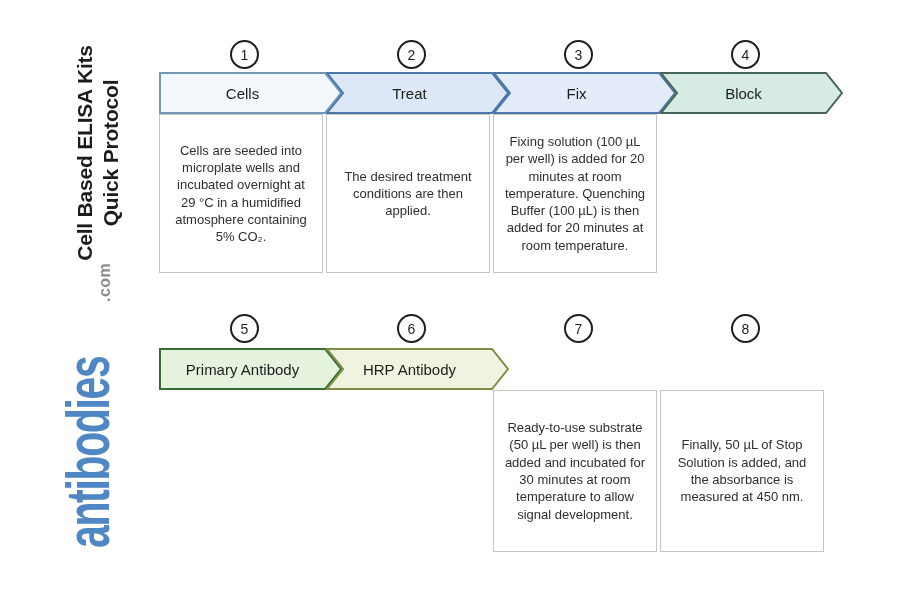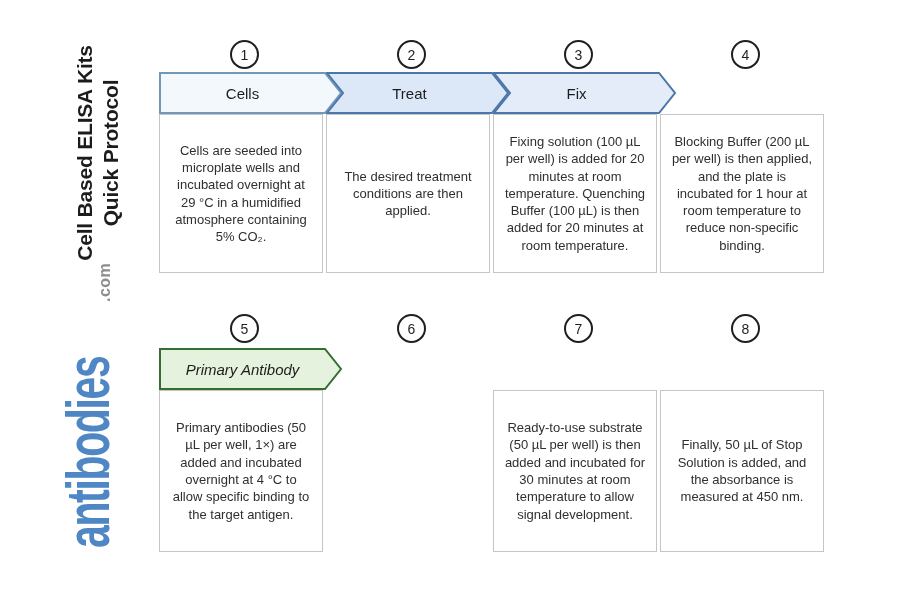--- a/index.html
+++ b/index.html
@@ -32,21 +32,21 @@
   .row2{top:314px;}
   .s0{left:159px;} .s1{left:326px;} .s2{left:493px;} .s3{left:660px;}
   .step-circle{
     position:absolute;left:71px;top:0;width:25px;height:25px;border-radius:50%;
     border:2px solid #1f1f1f;background:#ffffff;
     display:flex;align-items:center;justify-content:center;
     font-size:14px;color:#1f1f1f;
   }
   .step-arrow{position:absolute;left:0;width:184px;height:38px;}
   .row1 .step-arrow{top:32px;}
-  .row2 .step-arrow{top:34px;font-style:italic;}
+  .row2 .step-arrow{top:34px;}
   .step-arrow svg{position:absolute;left:0;top:0;width:184px;height:42px;display:block;}
   .arrow-label{
     position:absolute;left:0;top:0;width:167px;height:42px;
     display:flex;align-items:center;justify-content:center;
     font-size:15px;color:#1d1d1d;
   }
   .step-box{
     position:absolute;left:0;width:164px;box-sizing:border-box;
     background:#ffffff;border:1.5px solid #c5c5c5;
     display:flex;align-items:center;justify-content:center;
@@ -115,43 +115,49 @@
     </div>
     <div class="step-box">
       <p class="step-desc">Fixing solution (100 µL per well) is added for 20 minutes at room temperature. Quenching Buffer (100 µL) is then added for 20 minutes at room temperature.</p>
     </div>
   </div>
 
   <div class="step row1 s3">
     <div class="step-circle">
       <span>4</span>
     </div>
-    <div class="step-box">
-      <p class="step-desc">Blocking Buffer (200 µL per well) is then applied, and the plate is incubated for 1 hour at room temperature to reduce non-specific binding.</p>
+    <div class="step-arrow">
+      <svg viewBox="0 0 184 42" preserveAspectRatio="none">
+        <path d="M1,1 L166,1 L182,21 L166,41 L1,41 L17,21 Z" stroke-width="2" fill="#d6ece3" stroke="#47645a"></path>
+      </svg>
+      <span class="arrow-label">Block</span>
     </div>
   </div>
 
   <div class="step row2 s0">
     <div class="step-circle">
       <span>5</span>
     </div>
     <div class="step-arrow">
       <svg viewBox="0 0 184 42" preserveAspectRatio="none">
         <path d="M1,1 L166,1 L182,21 L166,41 L1,41 Z" stroke-width="2" fill="#e5f2dd" stroke="#366d33"></path>
       </svg>
       <span class="arrow-label">Primary Antibody</span>
     </div>
-    <div class="step-box">
-      <p class="step-desc">Primary antibodies (50 µL per well, 1×) are added and incubated overnight at 4 °C to allow specific binding to the target antigen.</p>
-    </div>
   </div>
 
   <div class="step row2 s1">
     <div class="step-circle">
       <span>6</span>
+    </div>
+    <div class="step-arrow">
+      <svg viewBox="0 0 184 42" preserveAspectRatio="none">
+        <path d="M1,1 L166,1 L182,21 L166,41 L1,41 L17,21 Z" stroke-width="2" fill="#eff4e0" stroke="#7f8c41"></path>
+      </svg>
+      <span class="arrow-label">HRP Antibody</span>
     </div>
   </div>
 
   <div class="step row2 s2">
     <div class="step-circle">
       <span>7</span>
     </div>
     <div class="step-box">
       <p class="step-desc">Ready-to-use substrate (50 µL per well) is then added and incubated for 30 minutes at room temperature to allow signal development.</p>
     </div>

